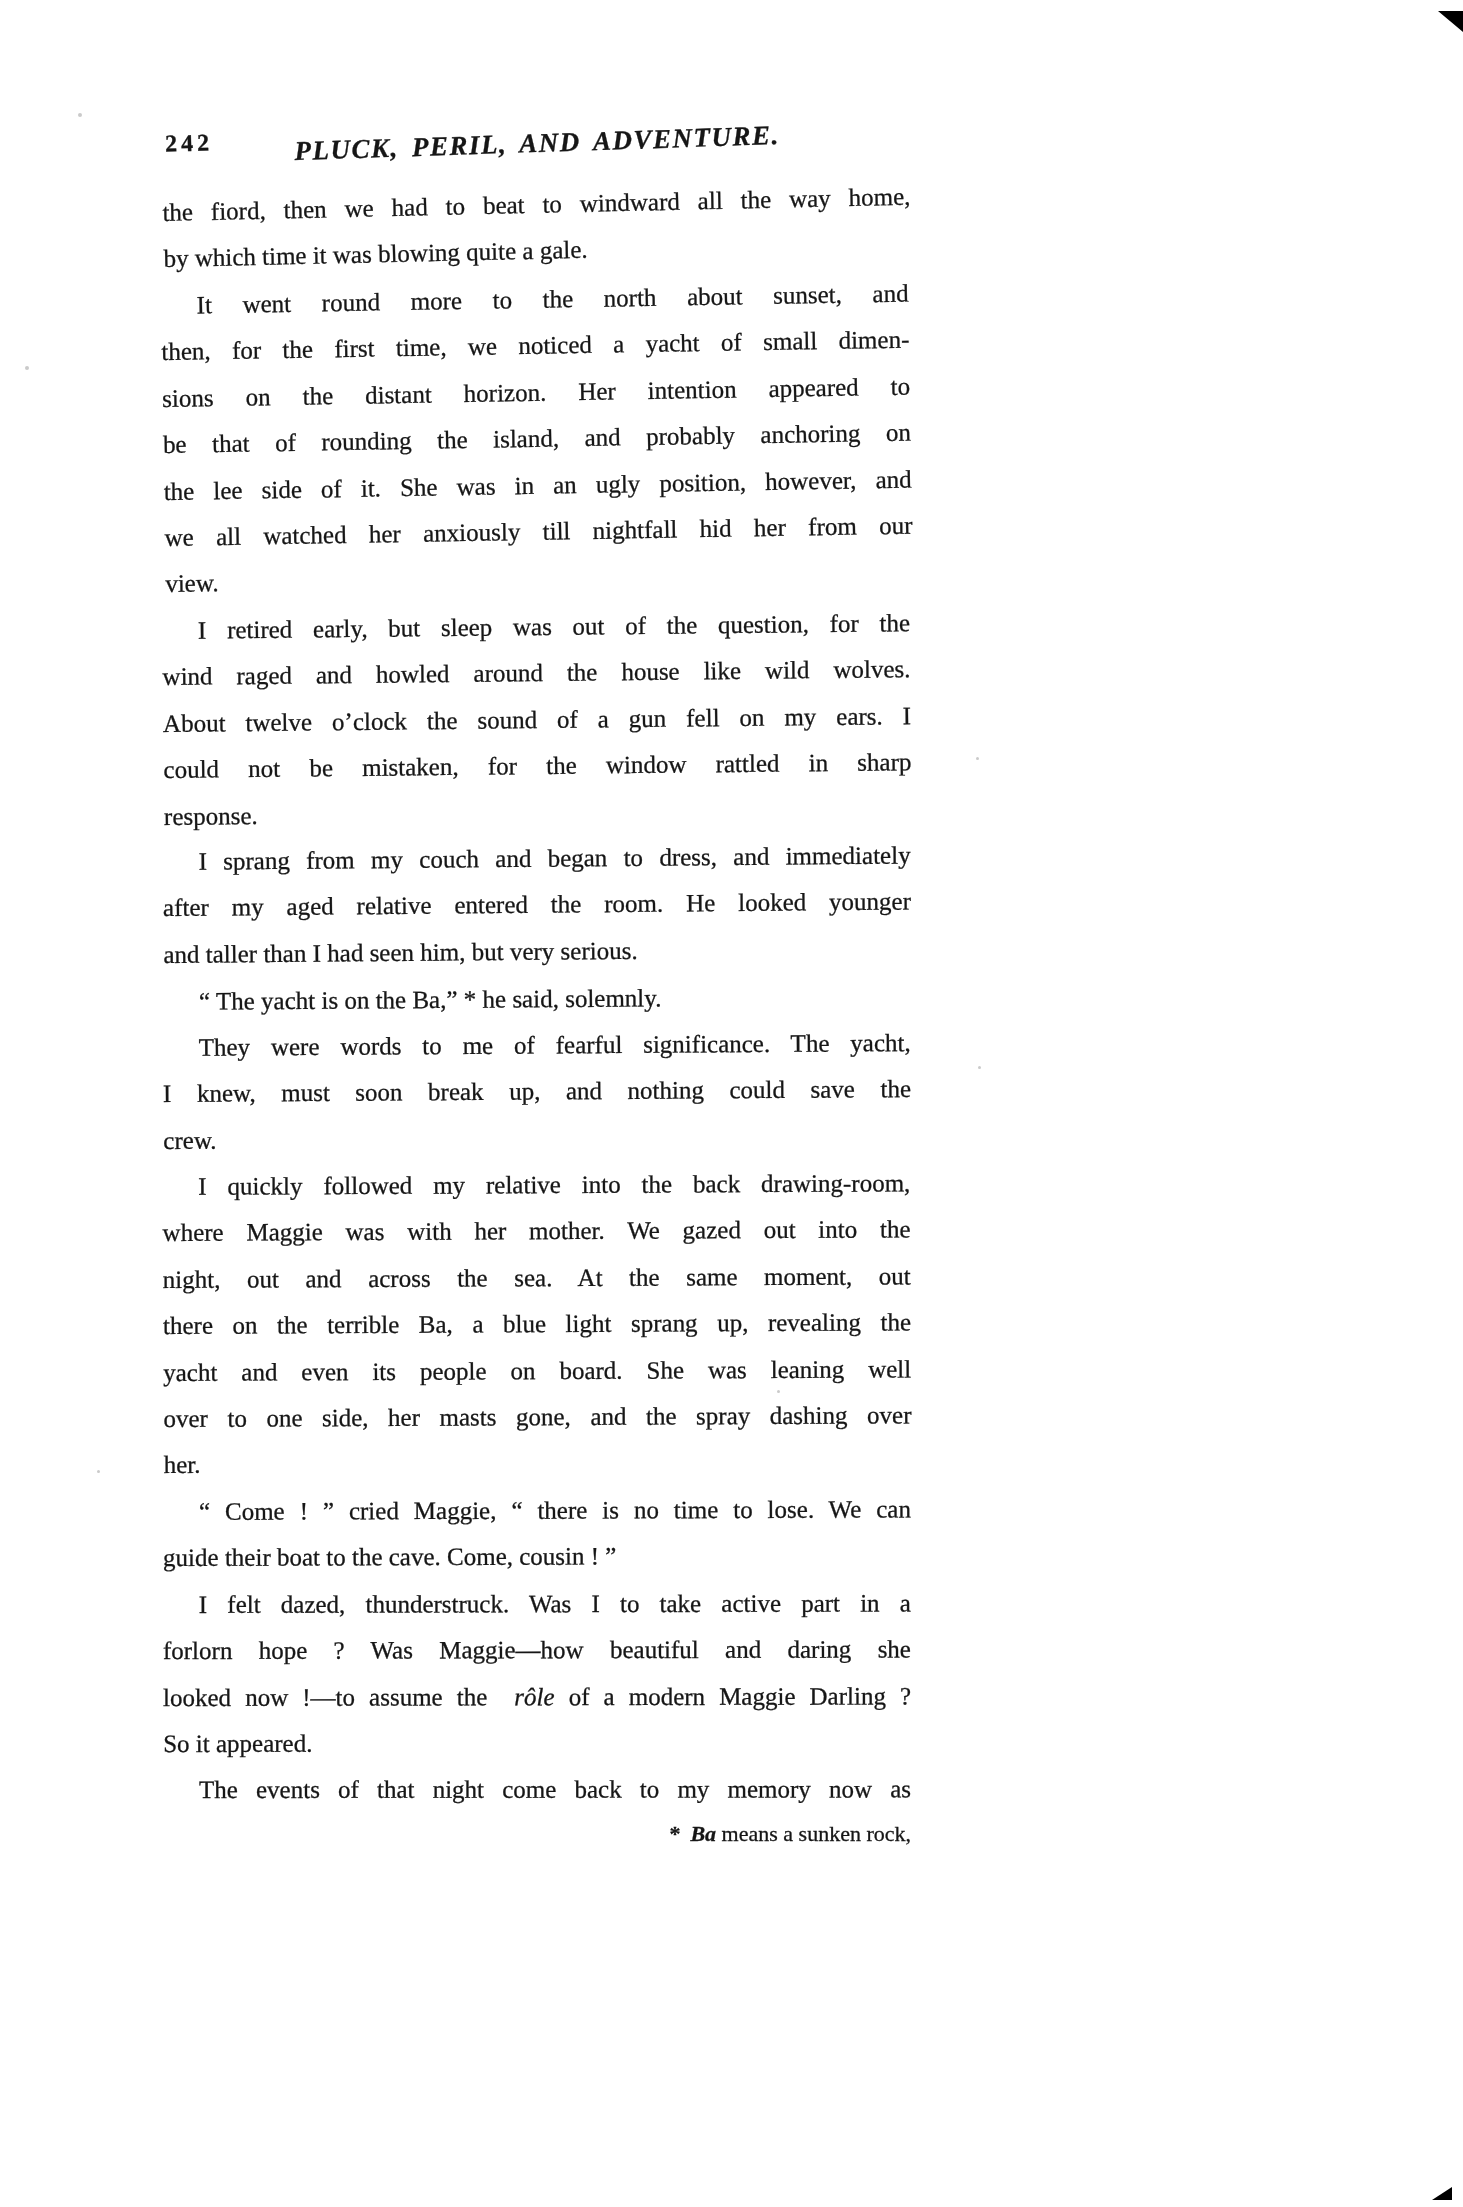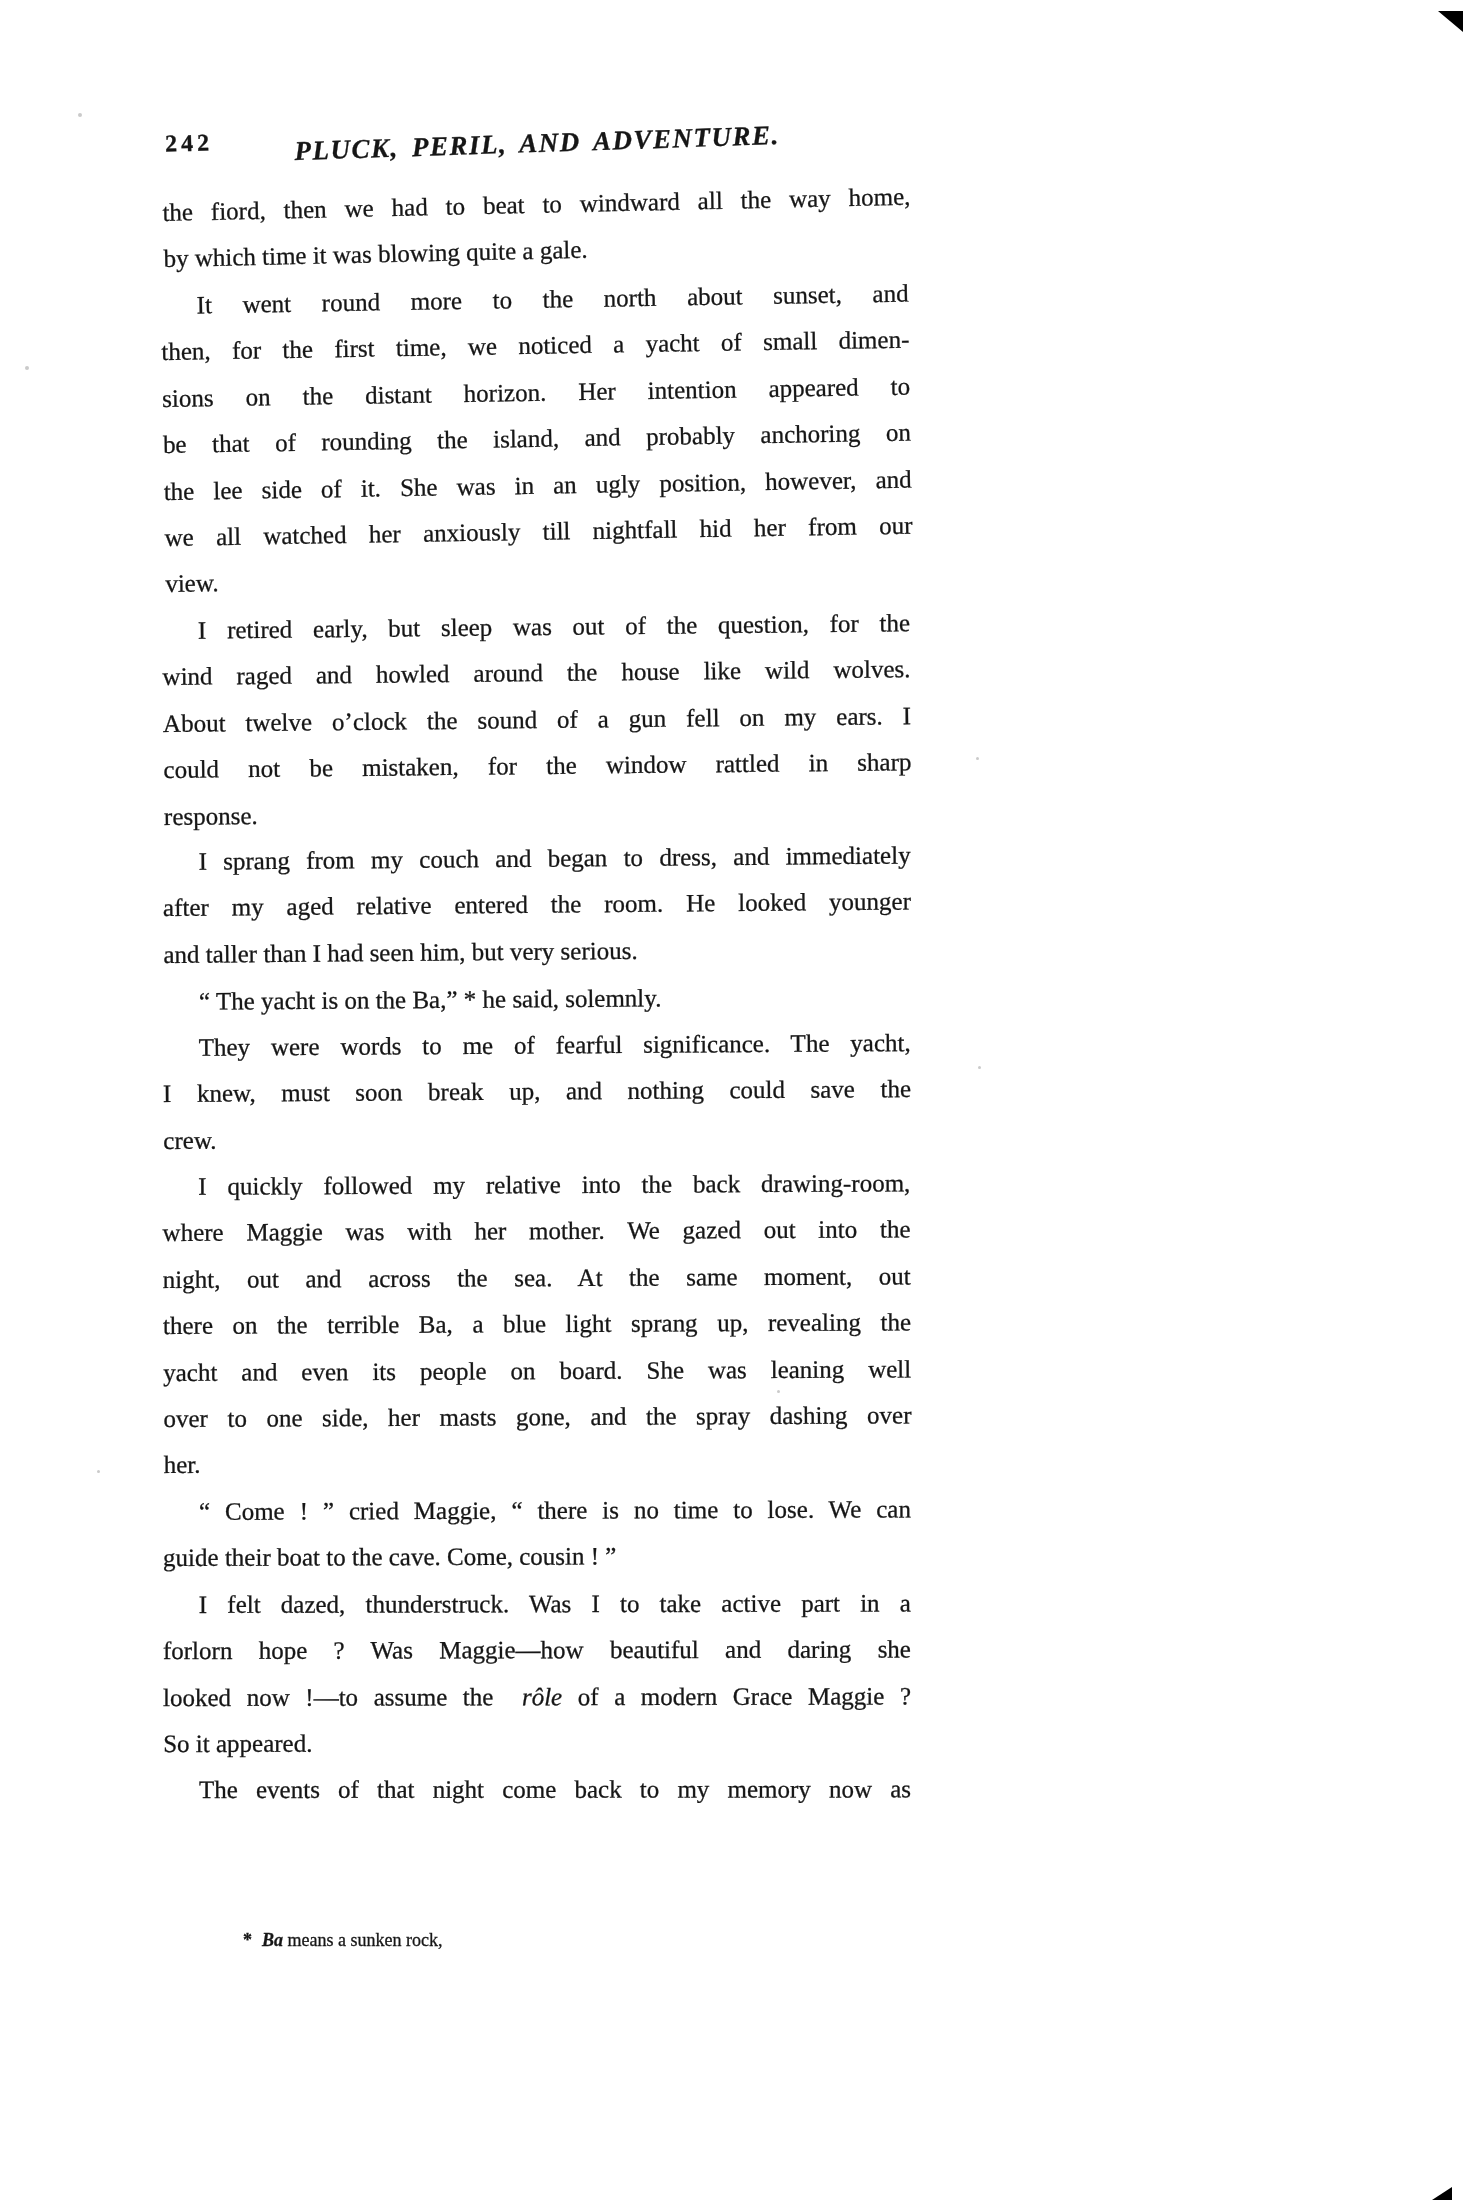--- a/index.html
+++ b/index.html
@@ -46,22 +46,22 @@
     text-align:justify;
     text-align-last:justify;
     white-space:nowrap;
     height:46.4px;
   }
   .ln.end{text-align-last:auto;}
   .ln.ind{padding-left:36px;}
   .it{font-style:italic;margin-left:13px;}
   
   .footnote{
-    position:absolute;left:163px;top:1930px;width:748px;
-    text-align:left;font-size:18px;
+    position:absolute;left:163px;top:1821px;width:748px;
+    text-align:right;font-size:22px;
     padding-left:80px;box-sizing:border-box;
   }
   .fn-marker{font-weight:bold;padding-right:10px;}
   .fn-term{font-style:italic;font-weight:bold;}
   
   .corner-tr{
     position:absolute;right:0;top:11px;width:25px;height:21px;
     background:#000;
     -webkit-clip-path:polygon(0 0,100% 0,100% 100%);
     clip-path:polygon(0 0,100% 0,100% 100%);
@@ -136,21 +136,21 @@
     </div>
 
     <div class="para r7">
       <div class="ln ind">“ Come ! ” cried Maggie, “ there is no time to lose. We can</div>
       <div class="ln end">guide their boat to the cave. Come, cousin ! ”</div>
     </div>
 
     <div class="para r8">
       <div class="ln ind">I felt dazed, thunderstruck. Was I to take active part in a</div>
       <div class="ln">forlorn hope ? Was Maggie—how beautiful and daring she</div>
-      <div class="ln"><span>looked now !—to assume the </span><span class="it">rôle</span><span> of a modern Grace Maggie ?</span></div>
+      <div class="ln"><span>looked now !—to assume the </span><span class="it">rôle</span><span> of a modern Maggie Darling ?</span></div>
       <div class="ln end">So it appeared.</div>
     </div>
 
     <div class="para r9">
       <div class="ln ind">The events of that night come back to my memory now as</div>
     </div>
 
   </div>
 
   <div class="footnote"><span class="fn-marker">*</span><span class="fn-term">Ba</span><span> means a sunken rock,</span></div>

